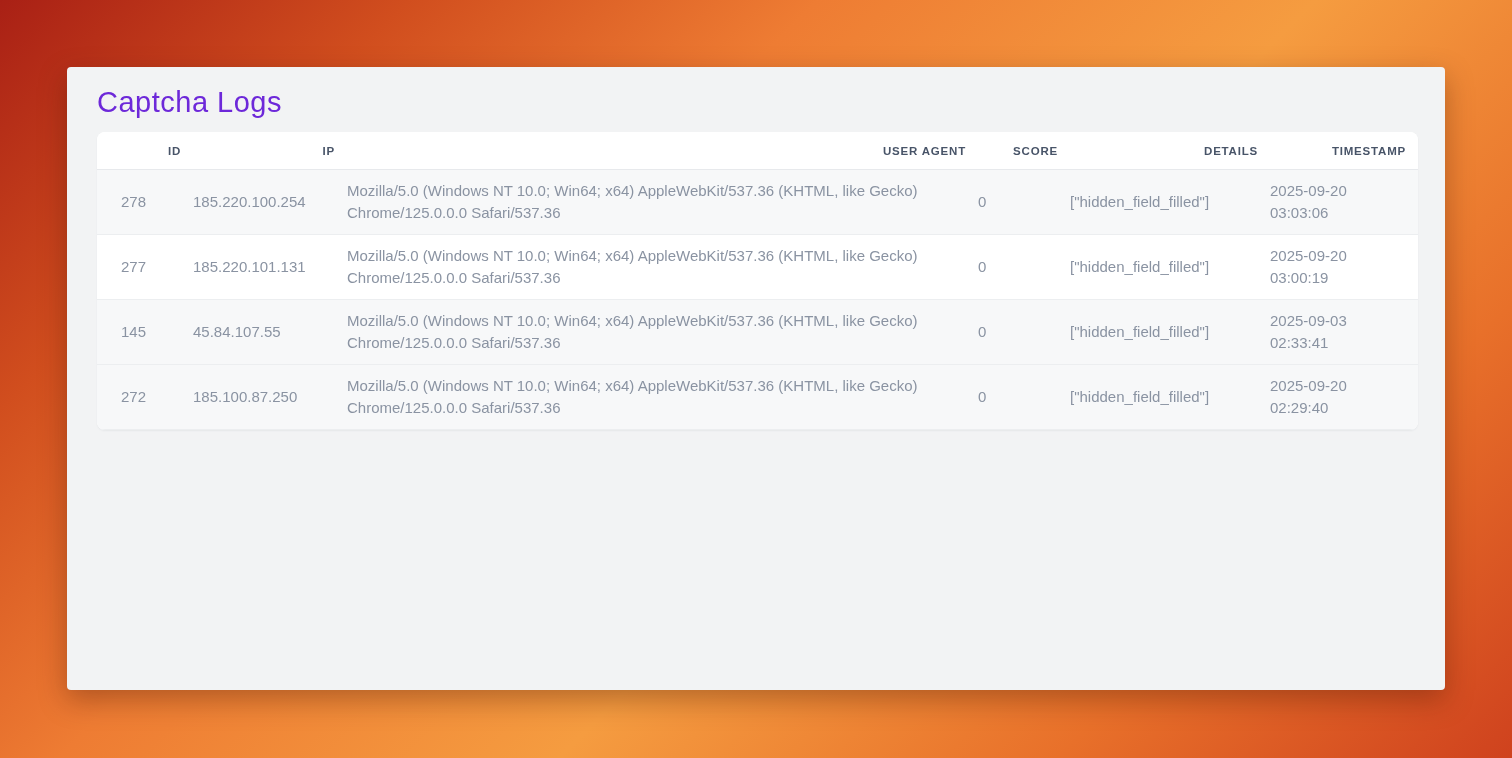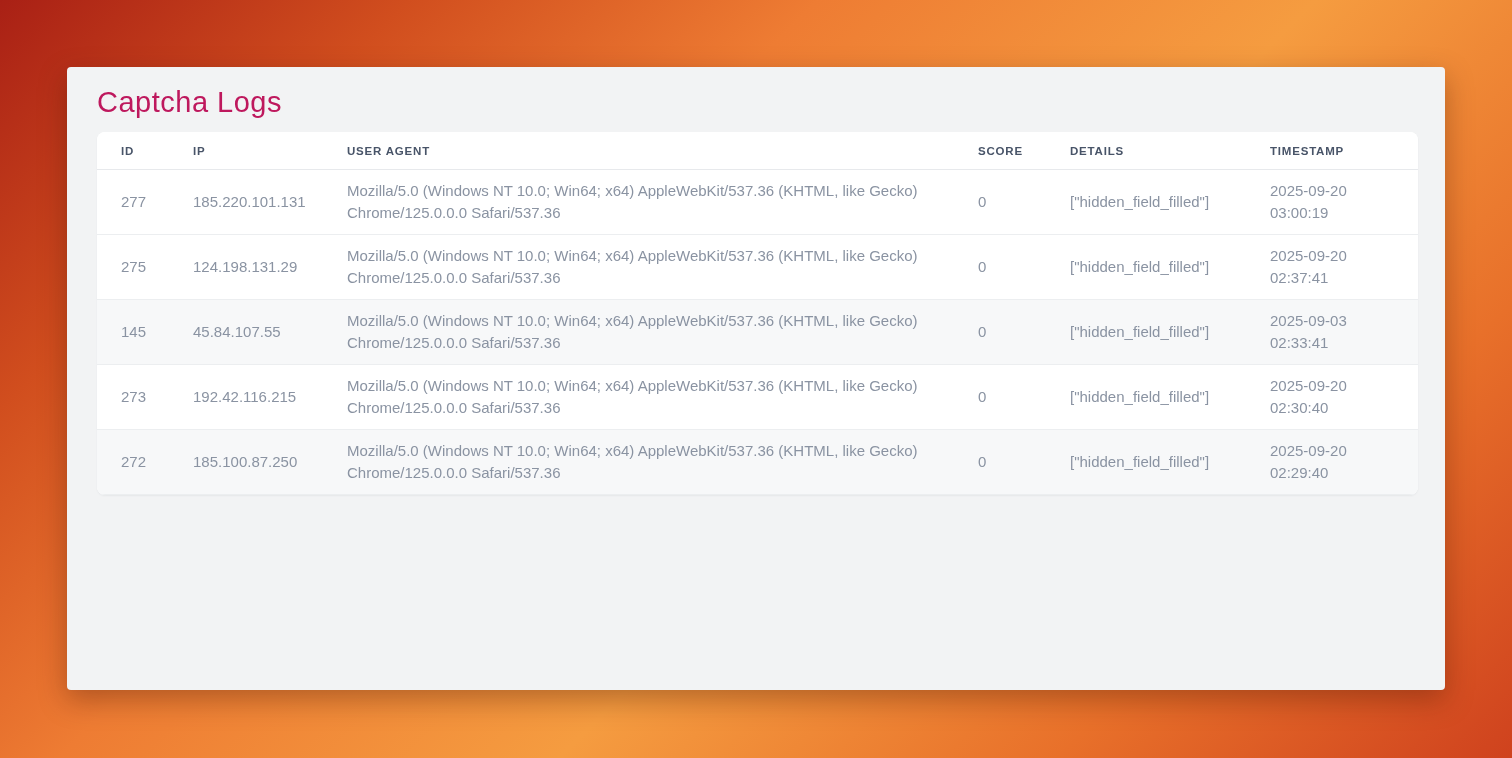--- a/index.html
+++ b/index.html
@@ -30,21 +30,21 @@
     border-radius: 4px;
     box-shadow: 0 10px 28px rgba(70, 20, 5, 0.35);
     overflow: hidden;
   }
   .card-title {
     margin: 16px 12px 11px 30px;
     font-size: 29px;
     line-height: 38px;
     font-weight: 500;
     letter-spacing: 0.5px;
-    color: #be185d;
+    color: #6d28d9;
   }
   .log-table-wrap {
     margin: 0 27px 0 30px;
     background: #ffffff;
     border-radius: 8px;
     box-shadow: 0 1px 2px rgba(40, 50, 60, 0.06);
     overflow: hidden;
   }
   table.log-table {
     width: 1321px;
@@ -52,21 +52,21 @@
     table-layout: fixed;
   }
   table.log-table col.c-id        { width: 96px; }
   table.log-table col.c-ip        { width: 154px; }
   table.log-table col.c-ua        { width: 631px; }
   table.log-table col.c-score     { width: 92px; }
   table.log-table col.c-details   { width: 200px; }
   table.log-table col.c-timestamp { width: 148px; }
   table.log-table th {
     height: 37px;
-    text-align: left;
+    text-align: right;
     vertical-align: middle;
     font-size: 11.5px;
     font-weight: 700;
     letter-spacing: 0.8px;
     color: #485468;
     background: #ffffff;
     border-bottom: 1px solid #e7e9ec;
     padding: 0 12px 0 0;
     text-transform: uppercase;
     white-space: nowrap;
@@ -104,51 +104,43 @@
         <tr id="header-row">
             <th>ID</th>
             <th>IP</th>
             <th>USER AGENT</th>
             <th>SCORE</th>
             <th>DETAILS</th>
             <th>TIMESTAMP</th>
           </tr>
       </thead>
       <tbody id="table-body">
+          <tr class="stripe">
+    <td>278</td>
+    <td>185.220.100.254</td>
+    <td>Mozilla/5.0 (Windows NT 10.0; Win64; x64) AppleWebKit/537.36 (KHTML, like Gecko) Chrome/125.0.0.0 Safari/537.36</td>
+    <td>0</td>
+    <td>["hidden_field_filled"]</td>
+    <td>2025-09-20 03:03:06</td>
+  </tr>
           <tr>
     <td>277</td>
     <td>185.220.101.131</td>
     <td>Mozilla/5.0 (Windows NT 10.0; Win64; x64) AppleWebKit/537.36 (KHTML, like Gecko) Chrome/125.0.0.0 Safari/537.36</td>
     <td>0</td>
     <td>["hidden_field_filled"]</td>
     <td>2025-09-20 03:00:19</td>
   </tr>
-          <tr>
-    <td>275</td>
-    <td>124.198.131.29</td>
-    <td>Mozilla/5.0 (Windows NT 10.0; Win64; x64) AppleWebKit/537.36 (KHTML, like Gecko) Chrome/125.0.0.0 Safari/537.36</td>
-    <td>0</td>
-    <td>["hidden_field_filled"]</td>
-    <td>2025-09-20 02:37:41</td>
-  </tr>
           <tr class="stripe">
     <td>145</td>
     <td>45.84.107.55</td>
     <td>Mozilla/5.0 (Windows NT 10.0; Win64; x64) AppleWebKit/537.36 (KHTML, like Gecko) Chrome/125.0.0.0 Safari/537.36</td>
     <td>0</td>
     <td>["hidden_field_filled"]</td>
     <td>2025-09-03 02:33:41</td>
-  </tr>
-          <tr>
-    <td>273</td>
-    <td>192.42.116.215</td>
-    <td>Mozilla/5.0 (Windows NT 10.0; Win64; x64) AppleWebKit/537.36 (KHTML, like Gecko) Chrome/125.0.0.0 Safari/537.36</td>
-    <td>0</td>
-    <td>["hidden_field_filled"]</td>
-    <td>2025-09-20 02:30:40</td>
   </tr>
           <tr class="stripe">
     <td>272</td>
     <td>185.100.87.250</td>
     <td>Mozilla/5.0 (Windows NT 10.0; Win64; x64) AppleWebKit/537.36 (KHTML, like Gecko) Chrome/125.0.0.0 Safari/537.36</td>
     <td>0</td>
     <td>["hidden_field_filled"]</td>
     <td>2025-09-20 02:29:40</td>
   </tr>
         </tbody>

